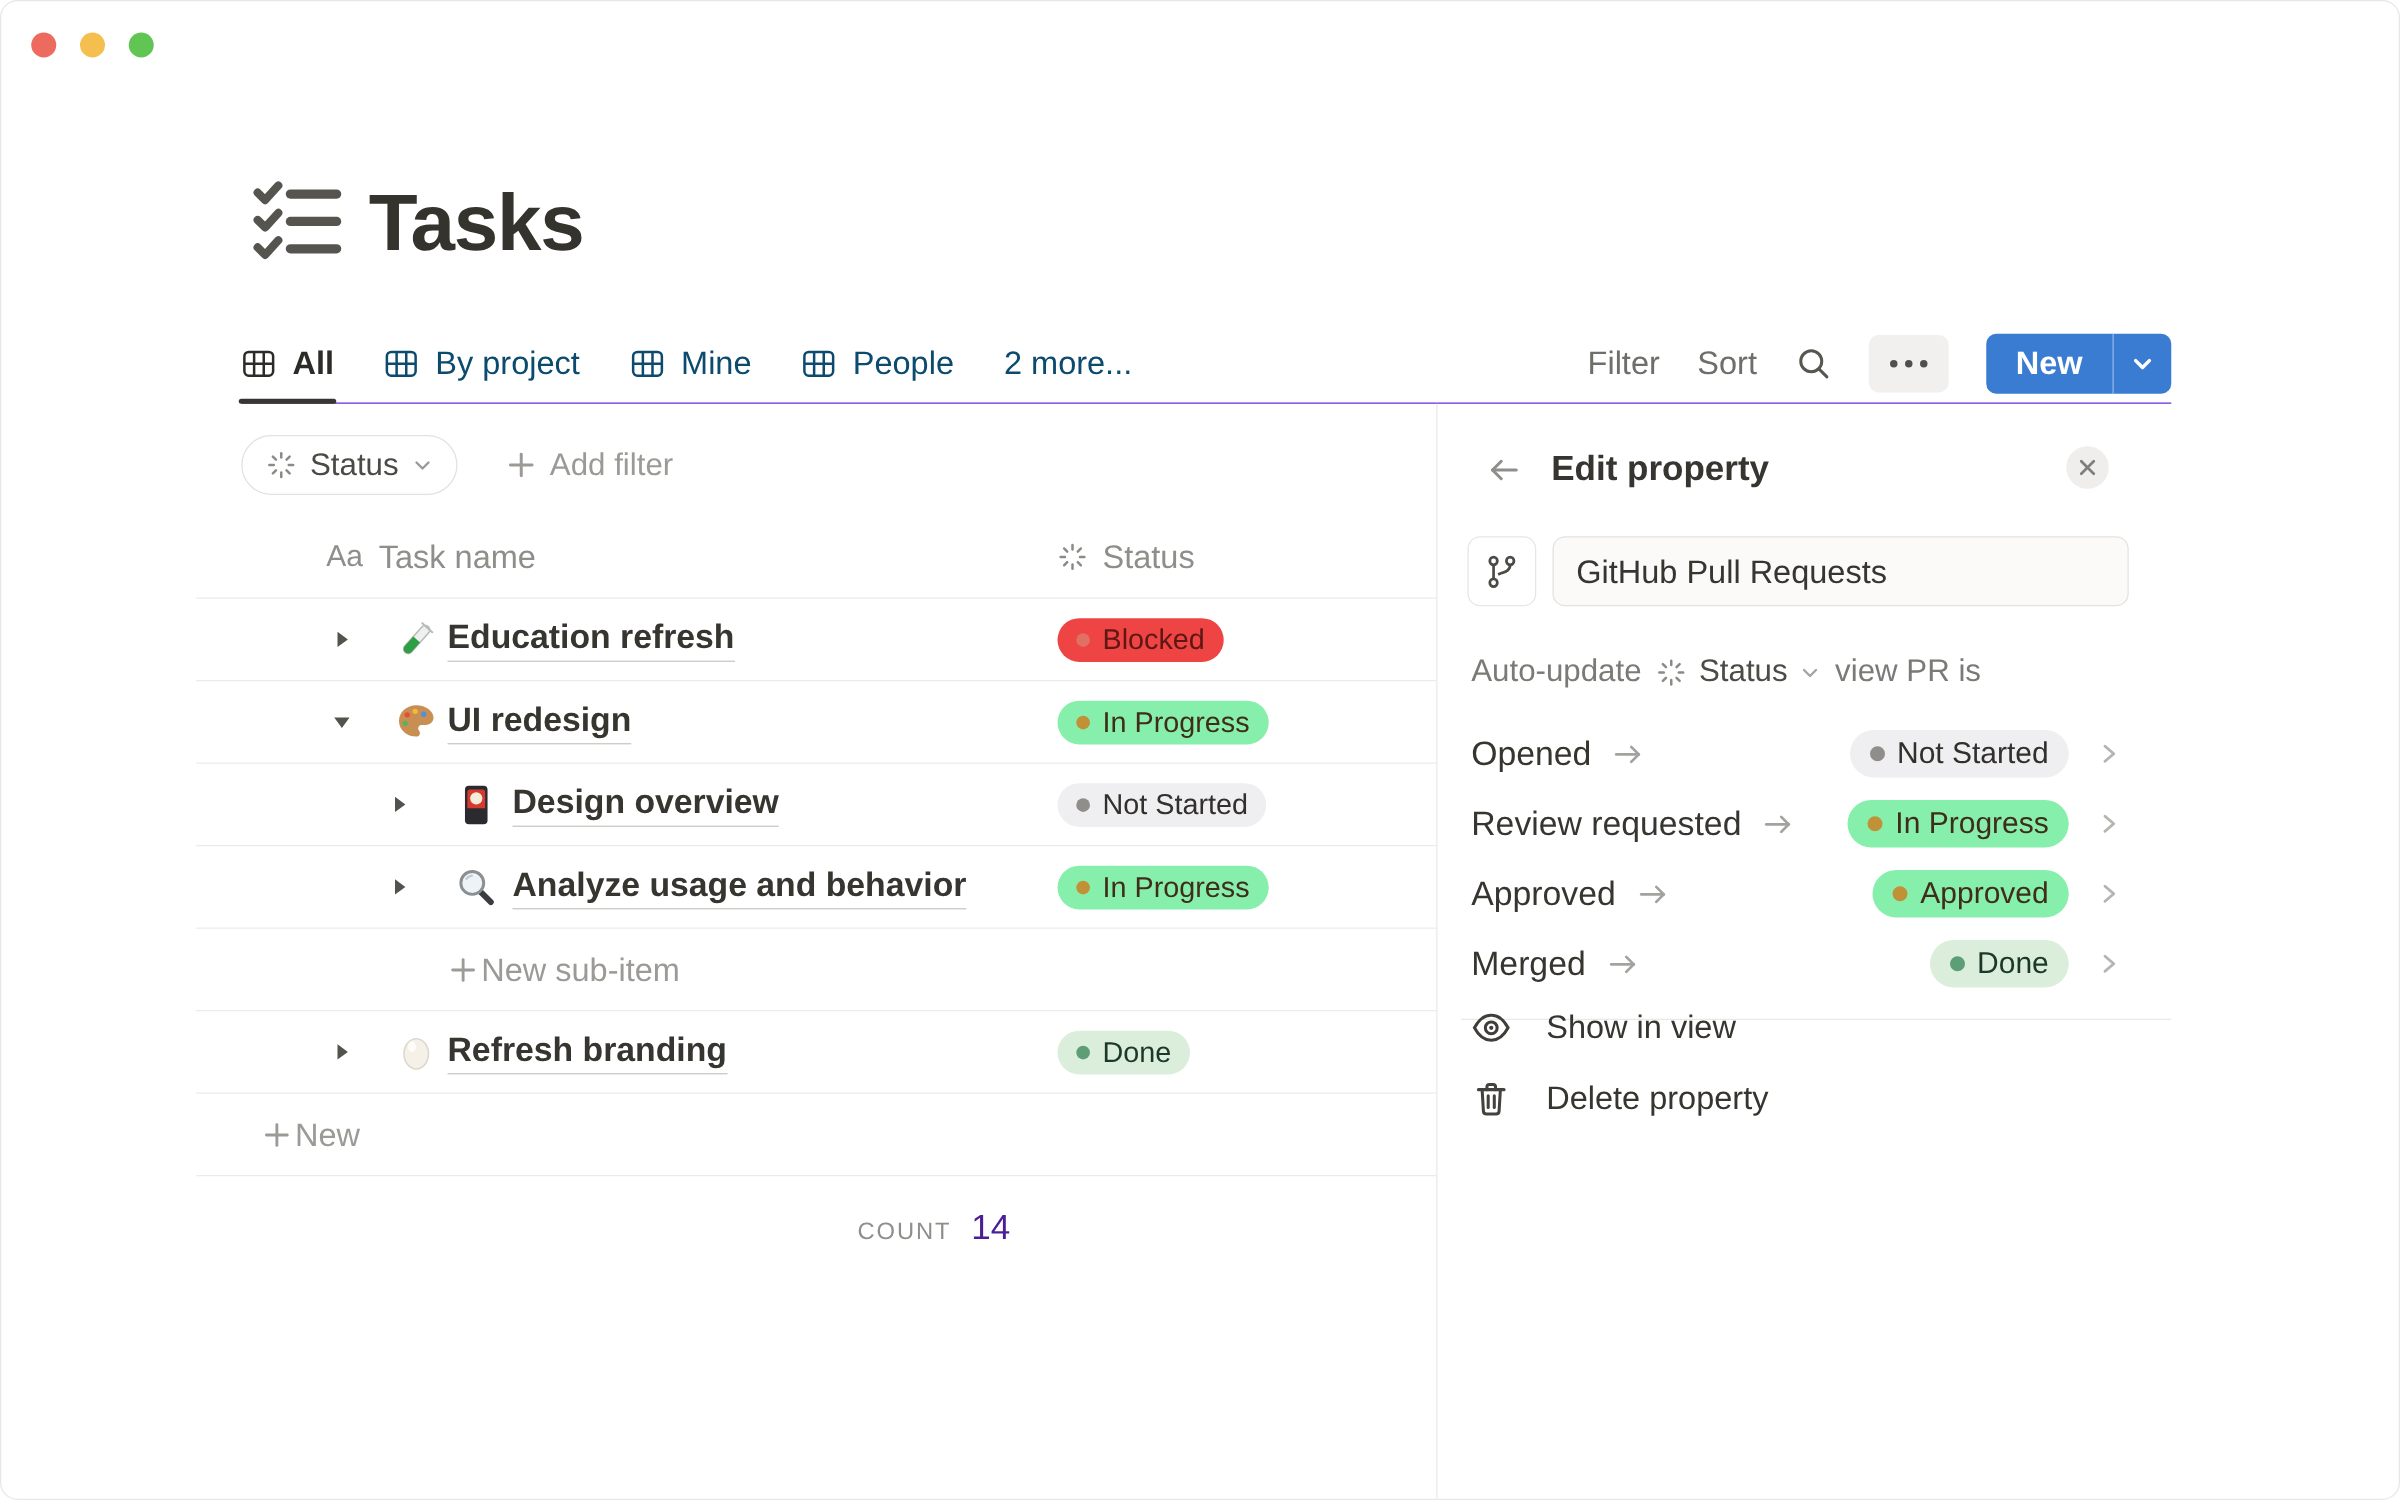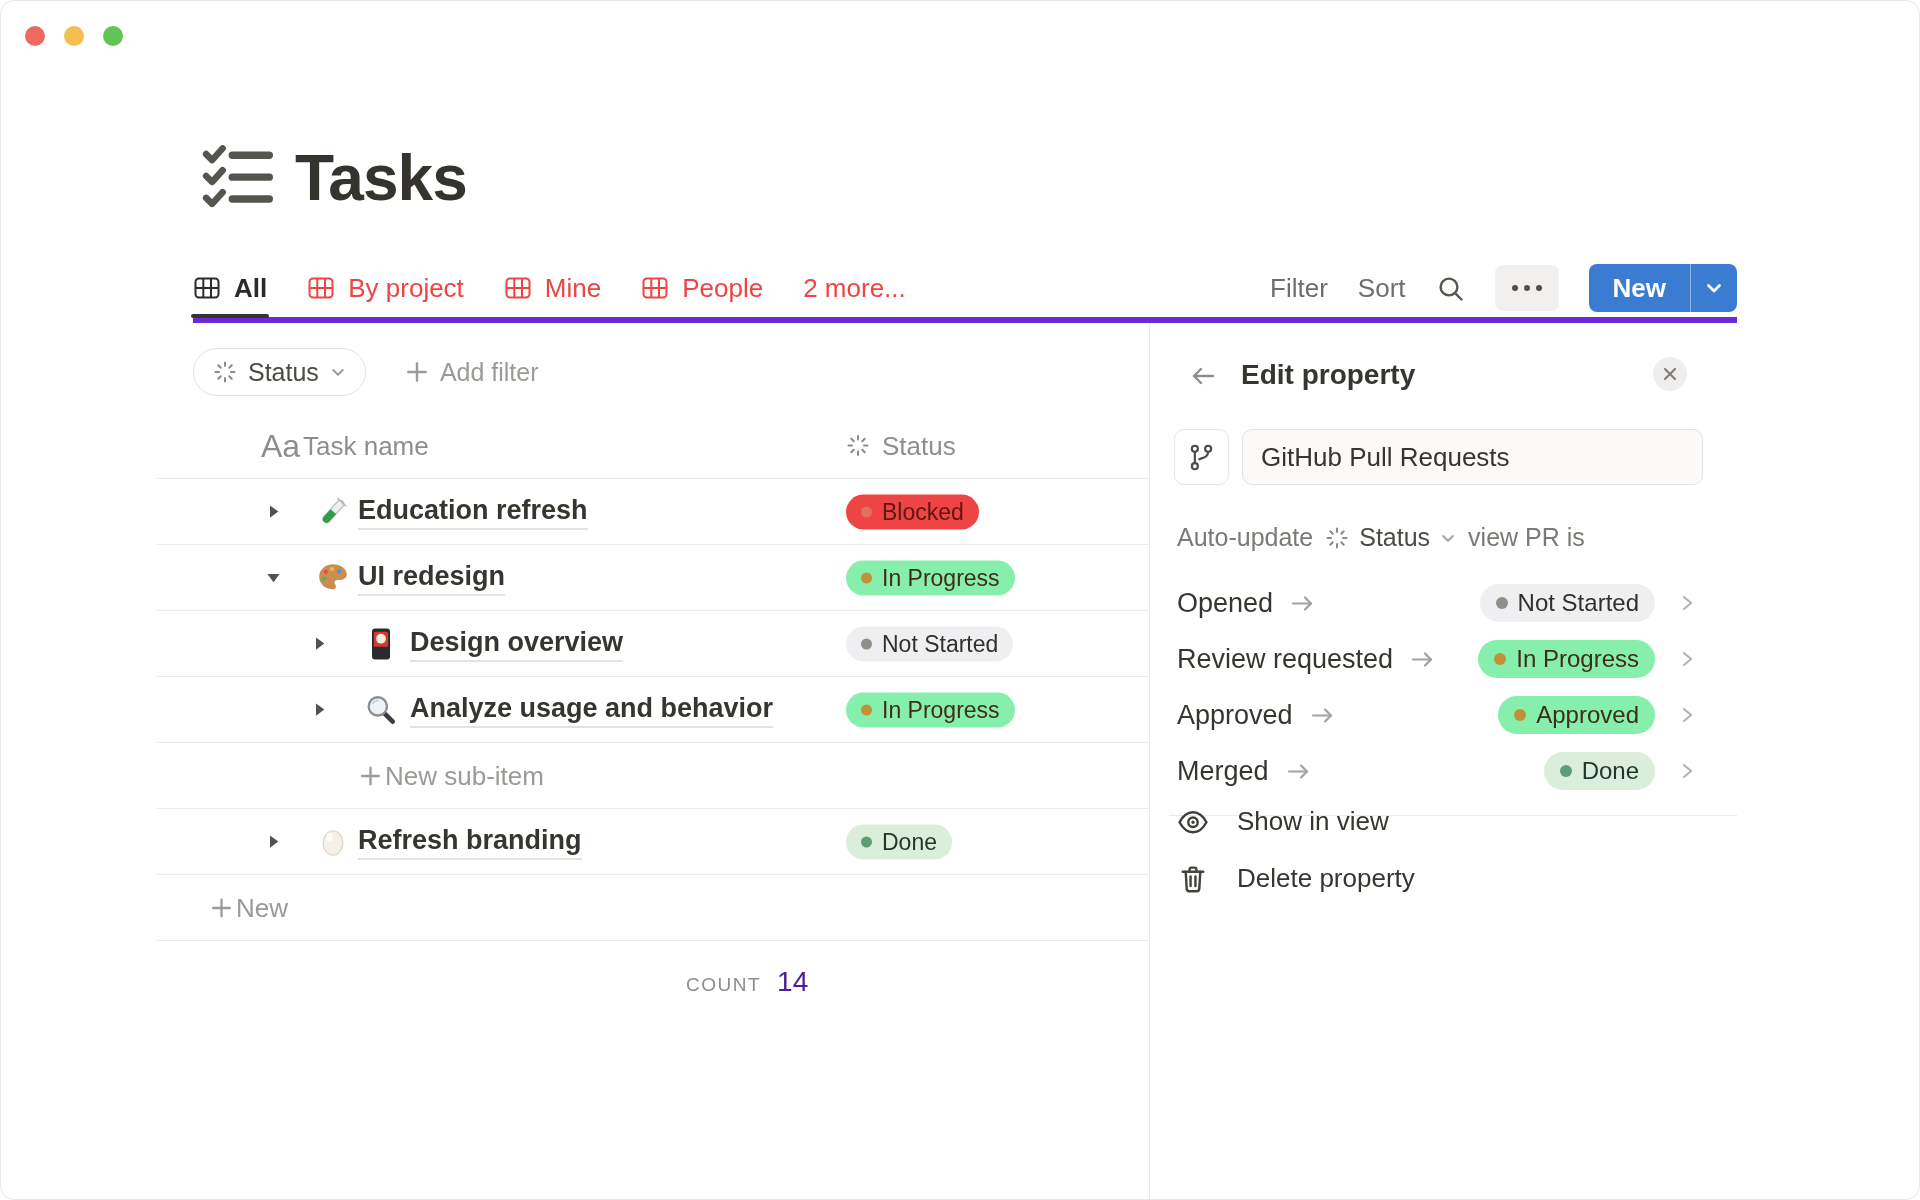--- a/index.html
+++ b/index.html
@@ -13,24 +13,24 @@
   .traffic span { width:20px; height:20px; border-radius:50%; display:block; }
   .tl-red{ background:#ed6a5e; } .tl-yellow{ background:#f4bf4f; } .tl-green{ background:#61c554; }
 
   
   .title-row { position:absolute; left:200px; top:140px; display:flex; align-items:center; gap:20px;justify-content:space-between; }
   .title-icon svg { width:74px; height:74px; display:block; }
   h1.page-title { font-size:64px; font-weight:700; letter-spacing:-1px; color:#34332e; }
 
   
   .tab-bar { position:absolute; left:192px; top:258px; width:1544px; height:64px;
-             border-bottom:6px solid #6d28d9; display:flex; align-items:center; justify-content:space-between; }
+             border-bottom:1px solid #6d28d9; display:flex; align-items:center; justify-content:space-between; }
   .tabs { display:flex; align-items:center; gap:40px; height:100%; }
   .tab { position:relative; height:100%; display:flex; align-items:center; gap:13px;
-         font-size:26px; color:#ef4444; cursor:default; }
+         font-size:26px; color:#0c4a6e; cursor:default; }
   .tab svg { width:28px; height:28px; }
   .tab.active { color:#2c2b27; font-weight:700; }
   .tab.active::after { content:""; position:absolute; left:-2px; right:-2px; bottom:-1px;
                        height:4px; background:#37352f; border-radius:2px; }
   .toolbar { display:flex; align-items:center; gap:30px; }
   .tool-label { font-size:26px; color:#6f6e6a; }
   .search-btn svg { width:29px; height:29px; display:block; }
   .more-btn { width:64px; height:46px; background:#f1f0ee; border-radius:8px;
               display:flex; align-items:center; justify-content:center; gap:6px; }
   .more-btn i { width:6px; height:6px; border-radius:50%; background:#504f4a; }
@@ -49,21 +49,21 @@
   .chip-caret svg { width:16px; height:16px; display:block; }
   .add-filter { display:flex; align-items:center; gap:10px; font-size:25px; color:#9b9a96; }
   .add-filter svg { width:26px; height:26px; }
 
   
   .table { position:absolute; left:156px; top:412px; width:992px; }
   .t-header,.t-row,.t-sub,.t-new { position:relative; height:66px; border-bottom:1px solid #ebebe9; }
   .t-count { position:relative; height:62px; }
   .cell { position:absolute; top:50%; transform:translateY(-50%); }
   .t-header { color:#8f8e8a; font-size:26px; }
-  .h-aa { left:104px; font-size:32px; }
+  .h-aa { left:104px; font-size:24px; }
   .h-name { left:146px; }
   .h-status { left:689px; display:flex; align-items:center; gap:12px; }
   .h-status svg { width:24px; height:24px; }
   .toggle { width:28px; height:28px; display:flex; align-items:center; justify-content:center; }
   .toggle svg { width:21px; height:21px; }
   .lv0 .toggle { left:102px; } .lv1 .toggle { left:148px; }
   .emoji { width:36px; height:36px; display:flex; align-items:center; justify-content:center; }
   .emoji svg { width:34px; height:34px; }
   .lv0 .emoji { left:158px; } .lv1 .emoji { left:206px; }
   .task-name { font-size:27px; font-weight:700; color:#37352f;

